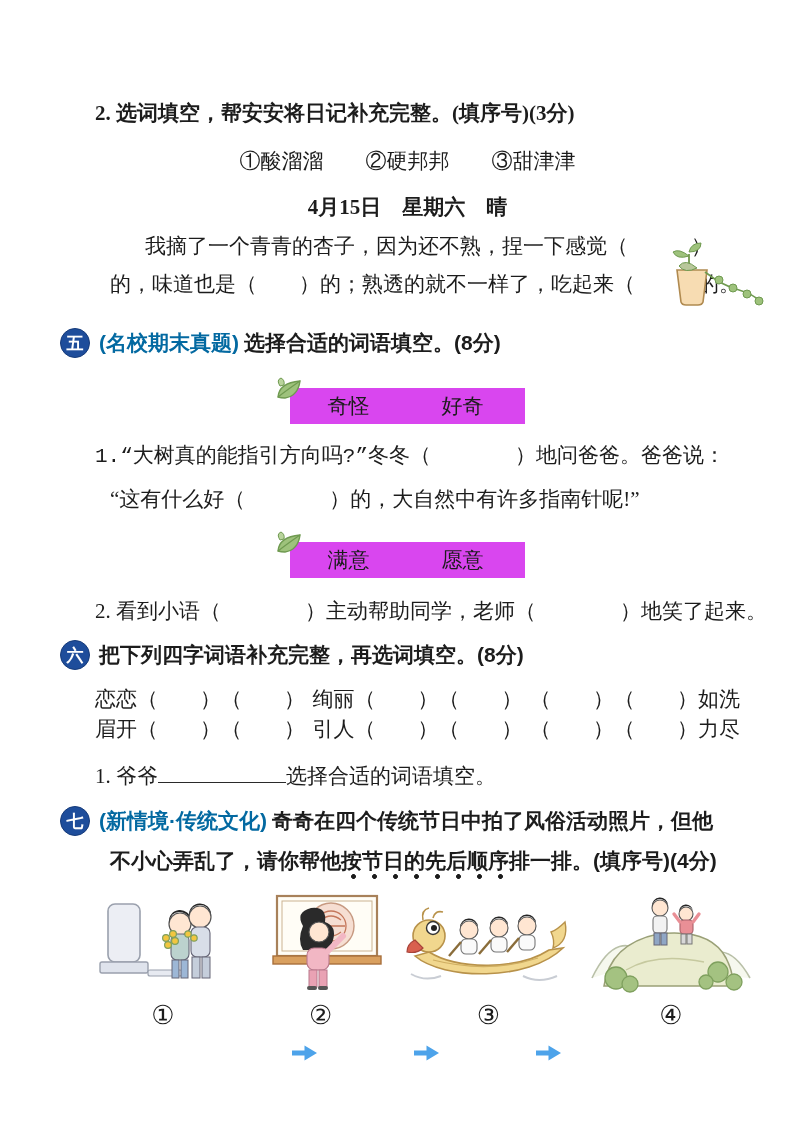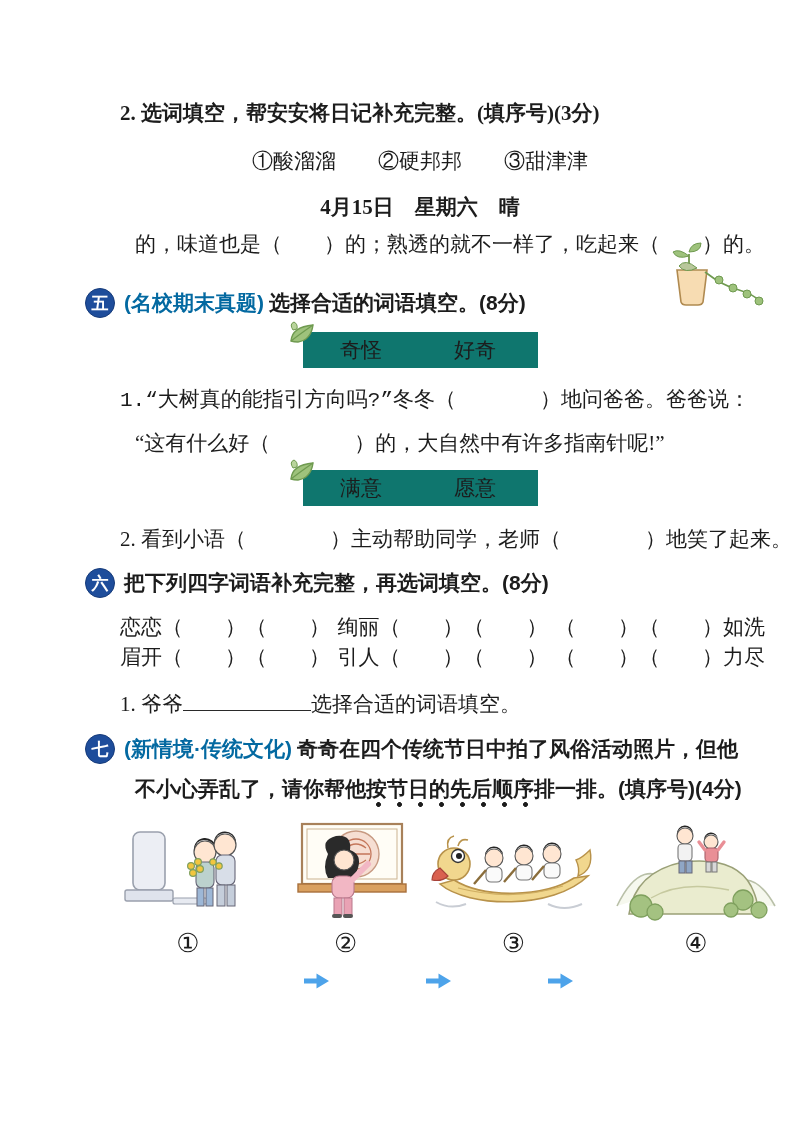--- a/index.html
+++ b/index.html
@@ -1,39 +1,39 @@
 <!DOCTYPE html>
 <html><head>
 <meta charset="utf-8">
 <style>
   * { margin:0; padding:0; box-sizing:border-box; }
   html,body { width:793px; height:1122px; background:#ffffff; overflow:hidden; }
   body { font-family:"Liberation Serif","DejaVu Serif",serif; color:#1c1c1c; font-size:21px; }
-  .sheet { position:relative; width:793px; height:1122px; padding:98px 38px 0 85px; }
+  .sheet { position:relative; width:793px; height:1122px; padding:98px 38px 0 60px; }
 
   .line { line-height:30px; white-space:nowrap; }
   .bold { font-weight:bold; }
   .indent1 { margin-left:35px; }   
   .indent2 { margin-left:50px; }   
   .indent3 { margin-left:85px; }   
 
   
   .q-head { display:flex; align-items:center; gap:9px; margin-left:0;
             font-family:"Liberation Sans","DejaVu Sans",sans-serif; font-weight:bold; font-size:21px; }
   .badge { flex:0 0 auto; width:30px; height:30px; border-radius:50%; background:#1e4d9b;
            color:#fff; font-size:17px; line-height:30px; text-align:center;
            font-family:"Liberation Sans",sans-serif; font-weight:bold; box-shadow:0 0 0 1.5px #16ay; }
   .badge { box-shadow:none; border:1.5px solid #163b7a; }
   .red { color:#0369a1; }
   .q-head-text { white-space:nowrap; }
 
   
   .bank-row { display:flex; justify-content:center; }
-  .bank { position:relative; background:#0f766e; padding:4px 34px 4px 30px; min-width:235px;
-          display:flex; justify-content:center; gap:72px; line-height:28px; }
+  .bank { position:relative; background:#d946ef; padding:4px 34px 4px 30px; min-width:235px;
+          display:flex; justify-content:center; gap:72px; line-height:28px;margin-top:16px; }
   .bank .leaf { position:absolute; left:-16px; top:-11px; }
 
   
   .idiom-row { display:flex; justify-content:space-between; width:645px; margin-left:35px; line-height:30px; }
 
   
   .blank-line { display:inline-block; width:128px; height:1.05em; border-bottom:1.6px solid #2a2a2a; vertical-align:baseline; }
 
   
   .em-dots { background-image:radial-gradient(circle, #1c1c1c 2.1px, transparent 2.7px);
@@ -52,20 +52,21 @@
   .plant-abs { position:absolute; right:26px; top:240px; }
 </style>
 </head>
 <body>
 
 <div class="sheet">
 
   <div class="line bold indent1">2. 选词填空，帮安安将日记补充完整。(填序号)(3分)</div>
   <div class="line" style="margin-top:18px; text-align:center;">①酸溜溜　　②硬邦邦　　③甜津津</div>
   <div class="line bold" style="margin-top:16px; text-align:center;">4月15日　星期六　晴</div>
+  <div class="line indent3" style="margin-top:8px; line-height:32px;">我摘了一个青青的杏子，因为还不熟，捏一下感觉（　　　）</div>
   <div class="line indent2" style="margin-top:6px; line-height:32px;">的，味道也是（　　）的；熟透的就不一样了，吃起来（　　）的。</div>
 
   <span class="plant-abs">
     <svg width="104" height="66" viewBox="0 0 104 66">
       <path d="M14 30 h30 l-4 32 q-1 3 -5 3 h-12 q-4 0 -5 -3 z" fill="#f7dcb2" stroke="#b08a50" stroke-width="1.6"></path>
       <path d="M26 30 V14" stroke="#7fa05e" stroke-width="2" fill="none"></path>
       <path d="M26 16 q-10 -8 -16 -4 q4 8 16 4z" fill="#9ec27c" stroke="#6f9a50"></path>
       <path d="M26 12 q2 -9 12 -9 q0 9 -12 9z" fill="#9ec27c" stroke="#6f9a50"></path>
       <path d="M34 28 q-12 -10 -18 -2 q6 8 18 2z" fill="#b9c79b" stroke="#6f9a50"></path>
       <path d="M42 32 q18 14 34 18 q14 4 22 12" stroke="#6f9a50" stroke-width="1.6" fill="none"></path>

